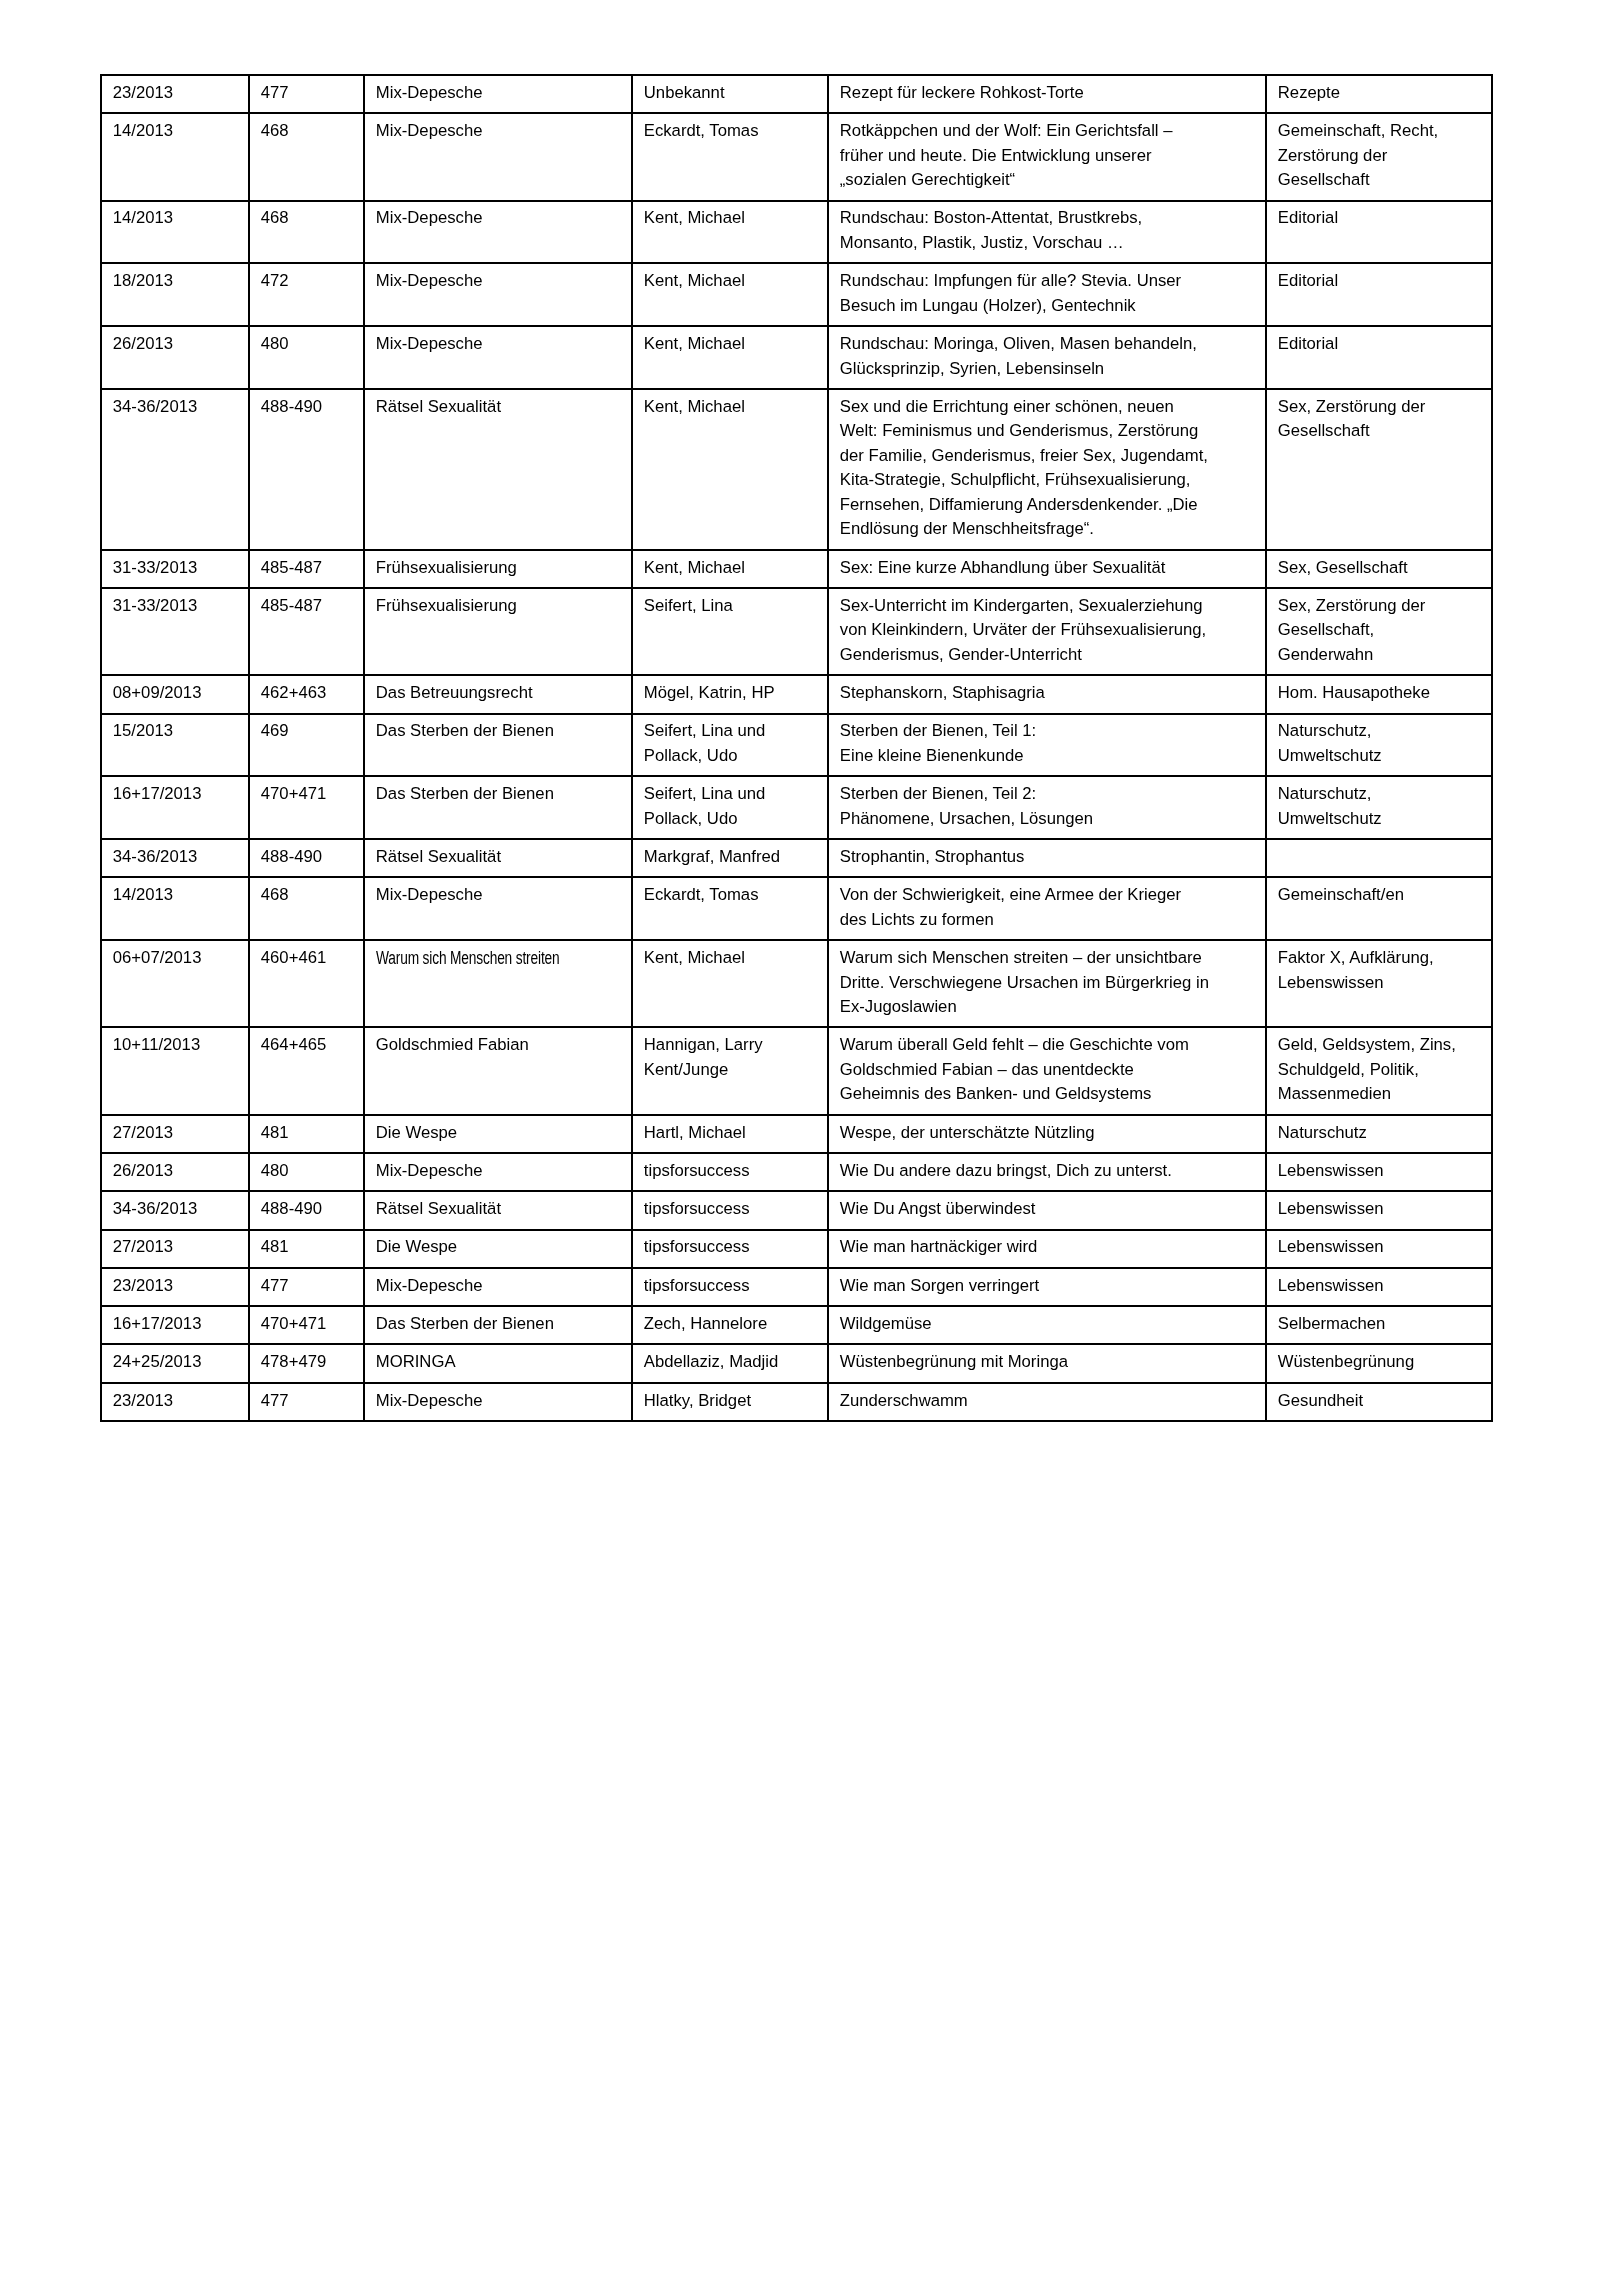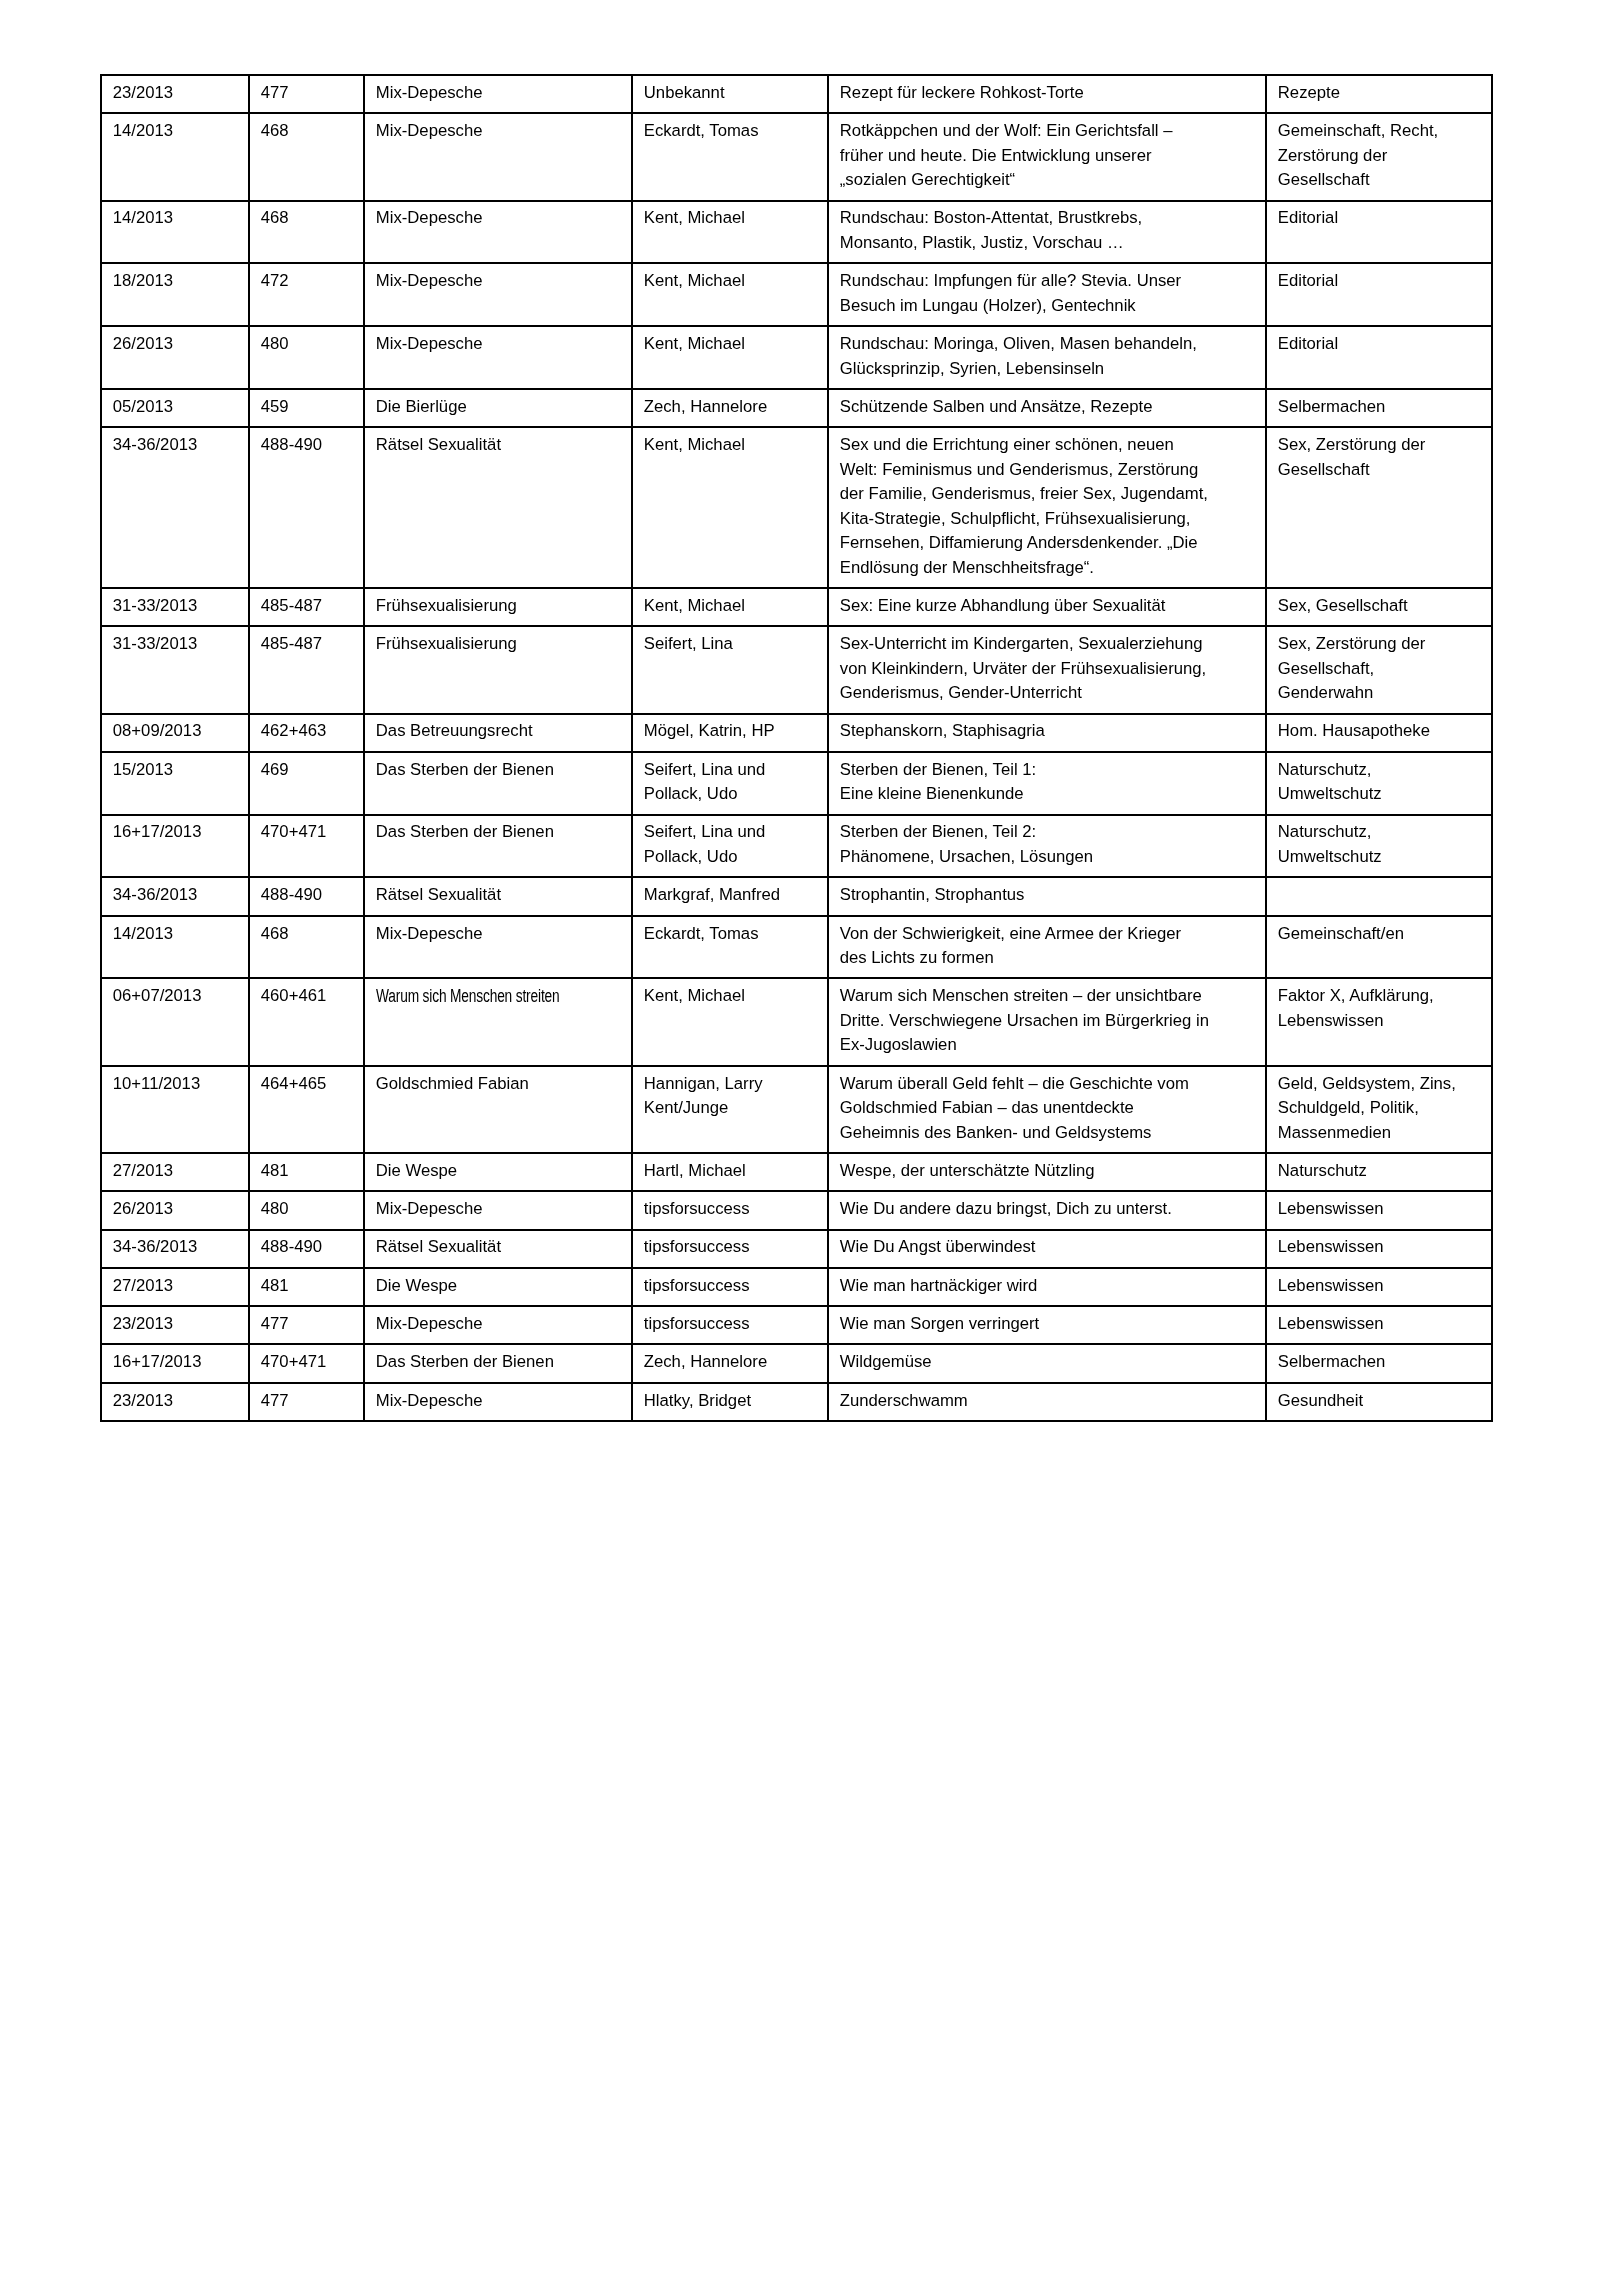--- a/index.html
+++ b/index.html
@@ -102,28 +102,20 @@
         <tr>
       <td><span class="cell-text">26/2013</span></td>
       <td><span class="cell-text">480</span></td>
       <td><span class="cell-text">Mix-Depesche</span></td>
       <td><span class="cell-text">Kent, Michael</span></td>
       <td><span class="cell-text">Rundschau: Moringa, Oliven, Masen behandeln,
 Glücksprinzip, Syrien, Lebensinseln</span></td>
       <td><span class="cell-text">Editorial</span></td>
     </tr>
         <tr>
-      <td><span class="cell-text">05/2013</span></td>
-      <td><span class="cell-text">459</span></td>
-      <td><span class="cell-text">Die Bierlüge</span></td>
-      <td><span class="cell-text">Zech, Hannelore</span></td>
-      <td><span class="cell-text">Schützende Salben und Ansätze, Rezepte</span></td>
-      <td><span class="cell-text">Selbermachen</span></td>
-    </tr>
-        <tr>
       <td><span class="cell-text">34-36/2013</span></td>
       <td><span class="cell-text">488-490</span></td>
       <td><span class="cell-text">Rätsel Sexualität</span></td>
       <td><span class="cell-text">Kent, Michael</span></td>
       <td><span class="cell-text">Sex und die Errichtung einer schönen, neuen
 Welt: Feminismus und Genderismus, Zerstörung
 der Familie, Genderismus, freier Sex, Jugendamt,
 Kita-Strategie, Schulpflicht, Frühsexualisierung,
 Fernsehen, Diffamierung Andersdenkender. „Die
 Endlösung der Menschheitsfrage“.</span></td>
@@ -263,20 +255,28 @@
     </tr>
         <tr>
       <td><span class="cell-text">16+17/2013</span></td>
       <td><span class="cell-text">470+471</span></td>
       <td><span class="cell-text">Das Sterben der Bienen</span></td>
       <td><span class="cell-text">Zech, Hannelore</span></td>
       <td><span class="cell-text">Wildgemüse</span></td>
       <td><span class="cell-text">Selbermachen</span></td>
     </tr>
         <tr>
+      <td><span class="cell-text">24+25/2013</span></td>
+      <td><span class="cell-text">478+479</span></td>
+      <td><span class="cell-text">MORINGA</span></td>
+      <td><span class="cell-text">Abdellaziz, Madjid</span></td>
+      <td><span class="cell-text">Wüstenbegrünung mit Moringa</span></td>
+      <td><span class="cell-text">Wüstenbegrünung</span></td>
+    </tr>
+        <tr>
       <td><span class="cell-text">23/2013</span></td>
       <td><span class="cell-text">477</span></td>
       <td><span class="cell-text">Mix-Depesche</span></td>
       <td><span class="cell-text">Hlatky, Bridget</span></td>
       <td><span class="cell-text">Zunderschwamm</span></td>
       <td><span class="cell-text">Gesundheit</span></td>
     </tr>
       </tbody>
   </table>
 

